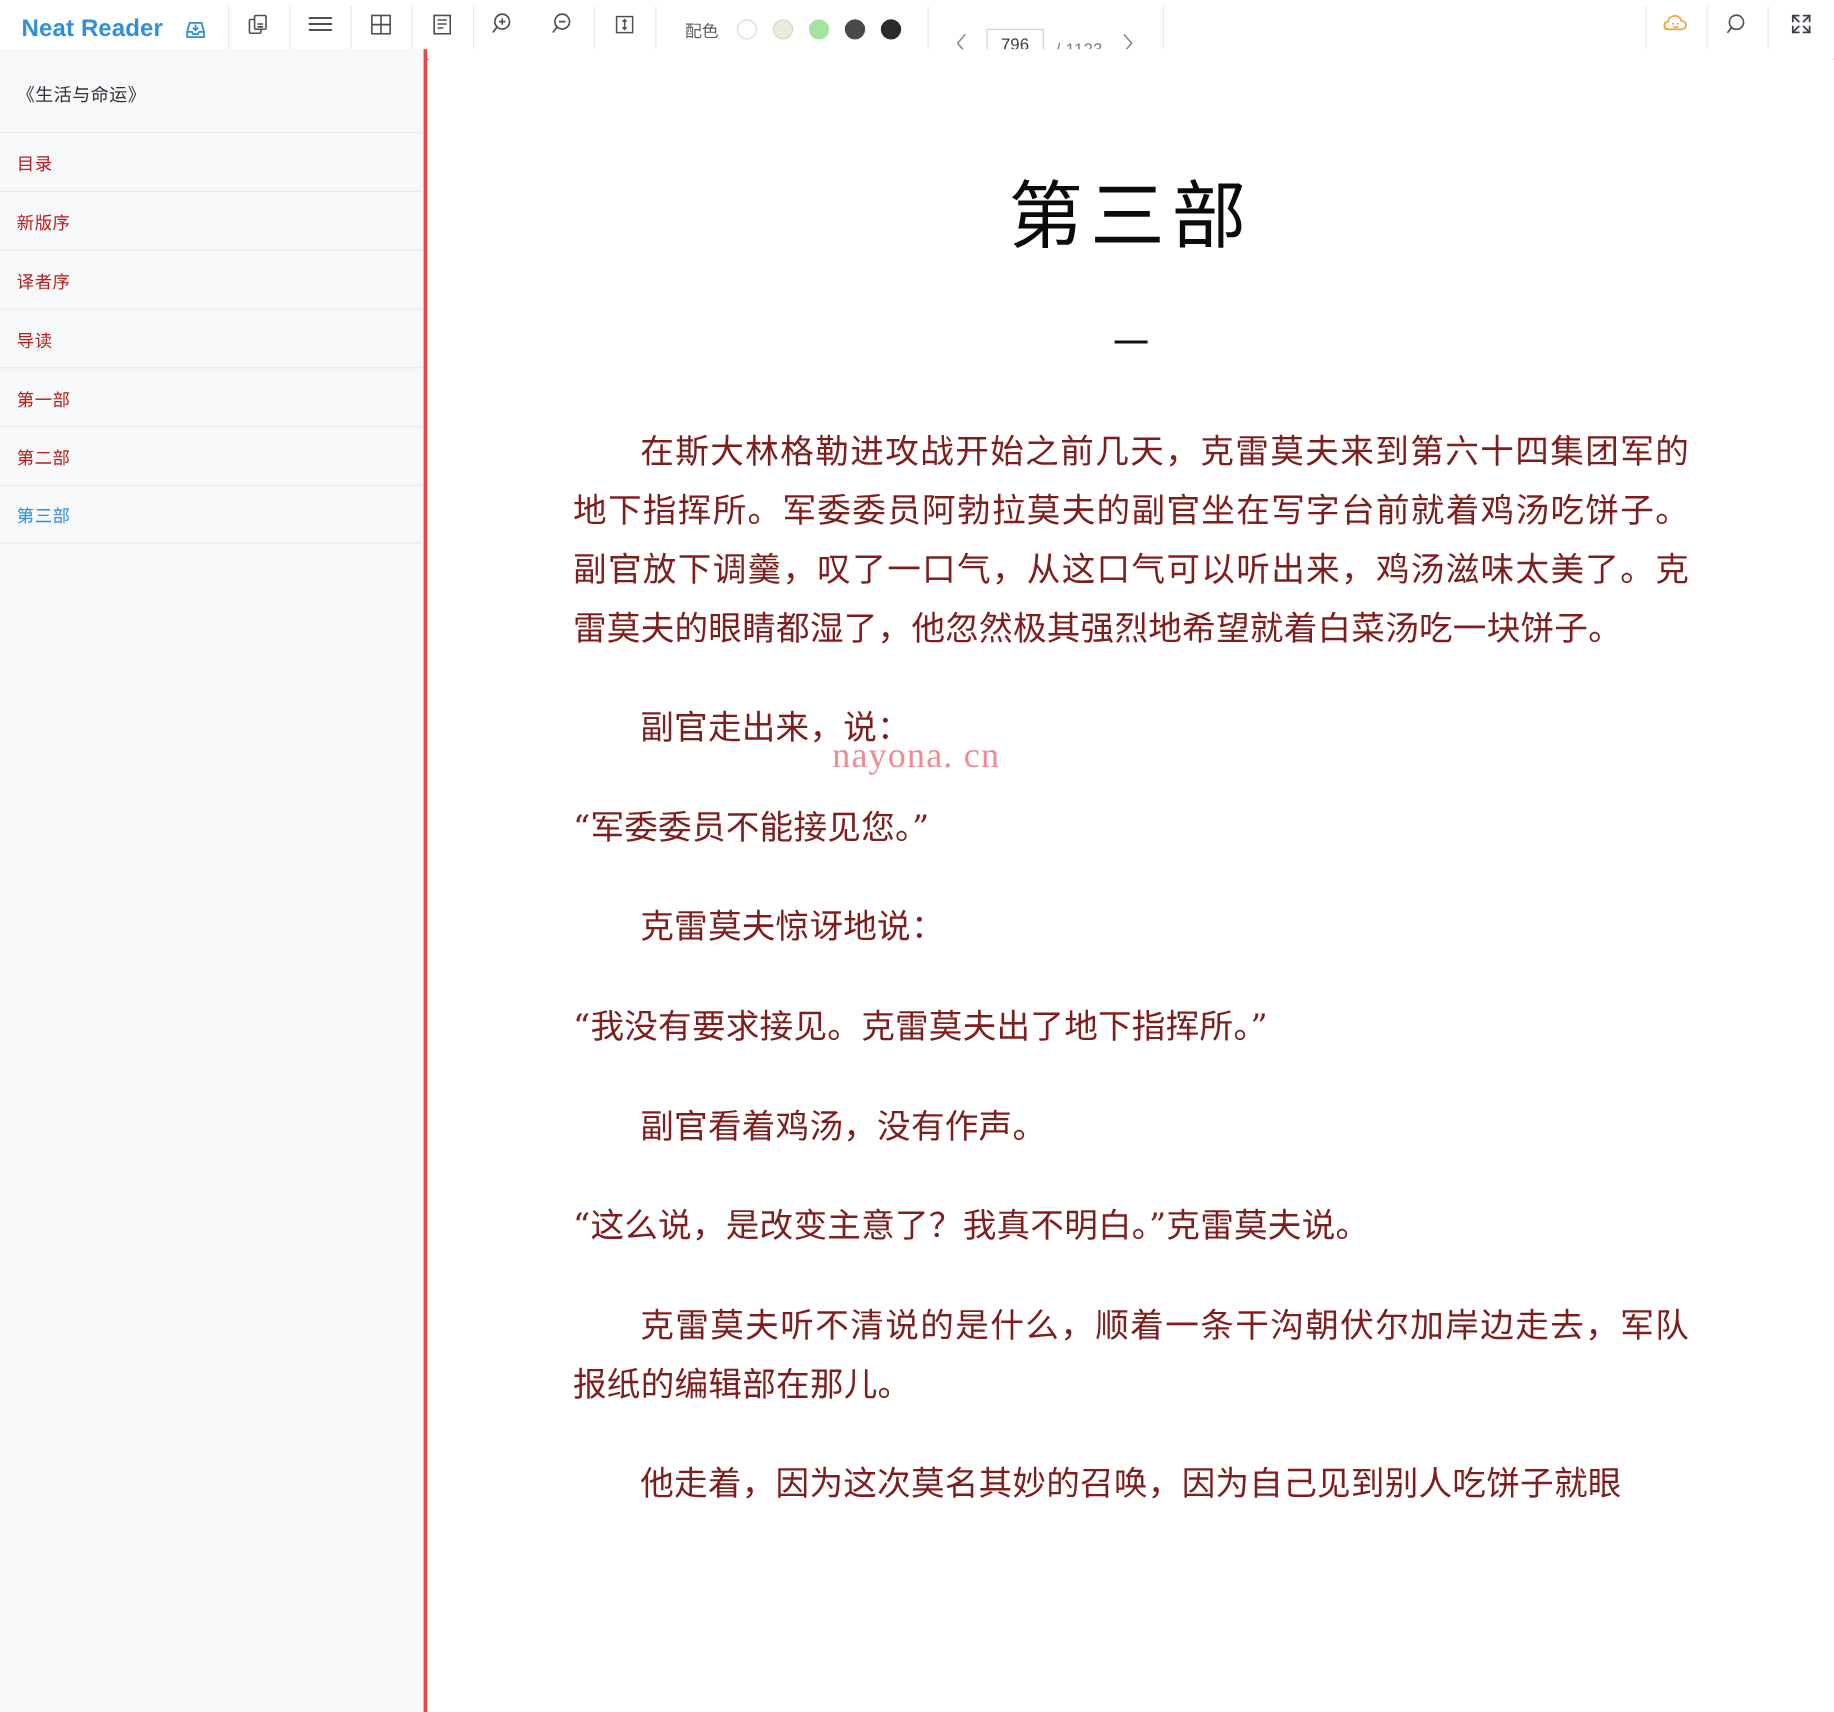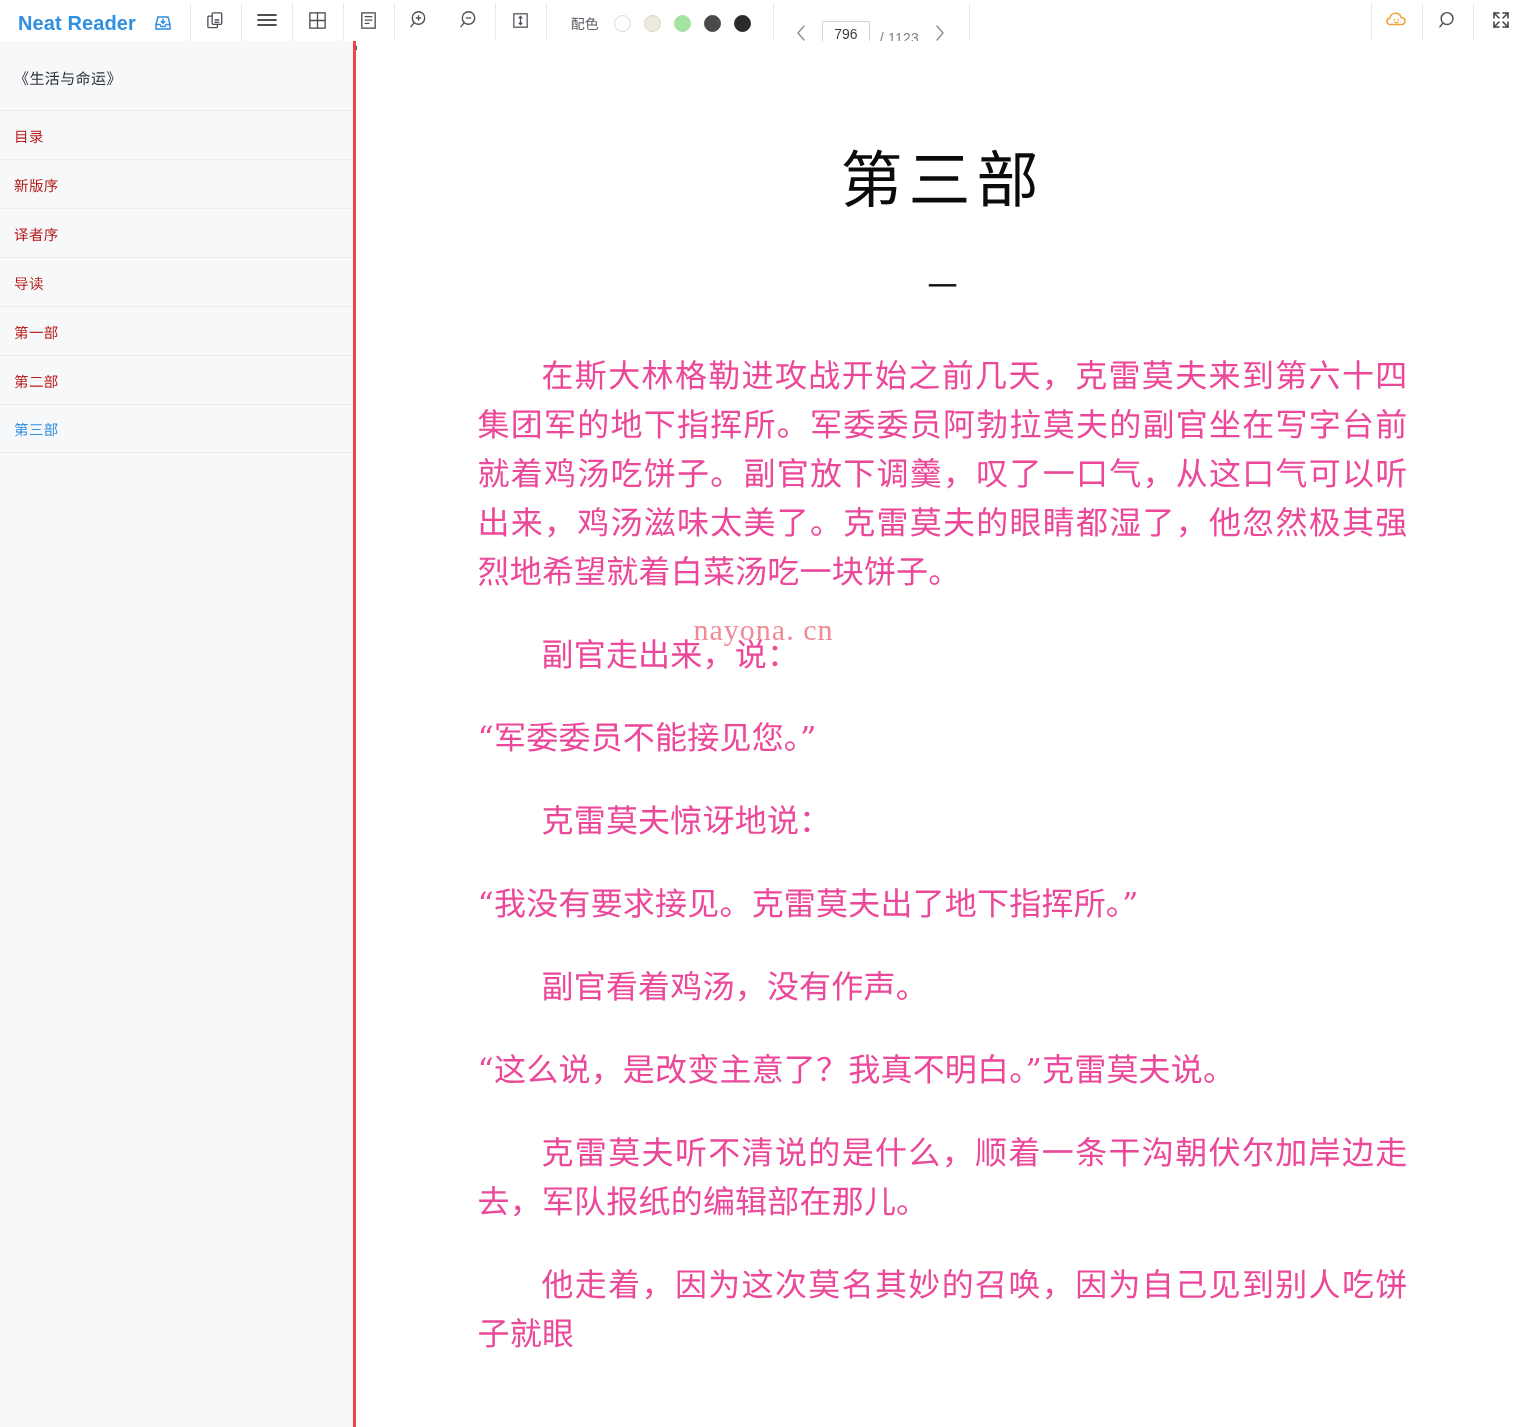--- a/index.html
+++ b/index.html
@@ -12,21 +12,21 @@
     font-family: "Liberation Sans", "DejaVu Sans", sans-serif;
   }
 
   
   .toolbar {
     position: absolute;
     top: 0; left: 0;
     width: 1528px;
     height: 50px;
     background: #ffffff;
-    border-bottom: 4px solid #0f766e;
+    border-bottom: 1px solid #0f766e;
     display: flex;
     align-items: stretch;
   }
   .tb-sep {
     width: 1px;
     background: #e9eaec;
     height: 40px;
     align-self: center;
     flex: 0 0 1px;
   }
@@ -164,26 +164,26 @@
     letter-spacing: 6px;
     color: #0b0b0b;
   }
   .section-num {
     text-align: center;
     font-size: 30px;
     margin-top: 46px;
     color: #111;
   }
   .para {
-    font-size: 32px;
+    font-size: 28px;
     line-height: 49px;
     margin-top: 34px;
     text-align: justify;
     text-justify: inter-ideograph;
-    color: #ec4899;
+    color: #7f1d1d;
     letter-spacing: .2px;
   }
   .para.indent { text-indent: 2em; }
   .para.first { margin-top: 46px; }
 
   .watermark {
     position: absolute;
     left: 216px;
     top: 556px;
     font-family: "Liberation Serif", "DejaVu Serif", serif;

